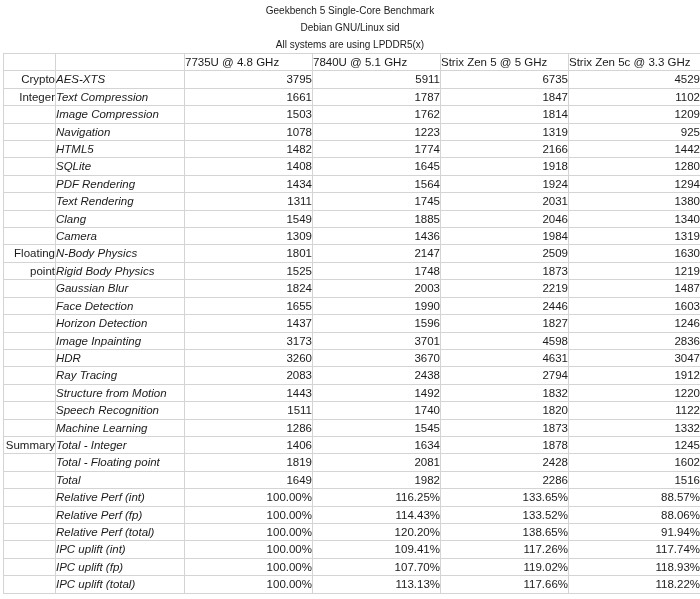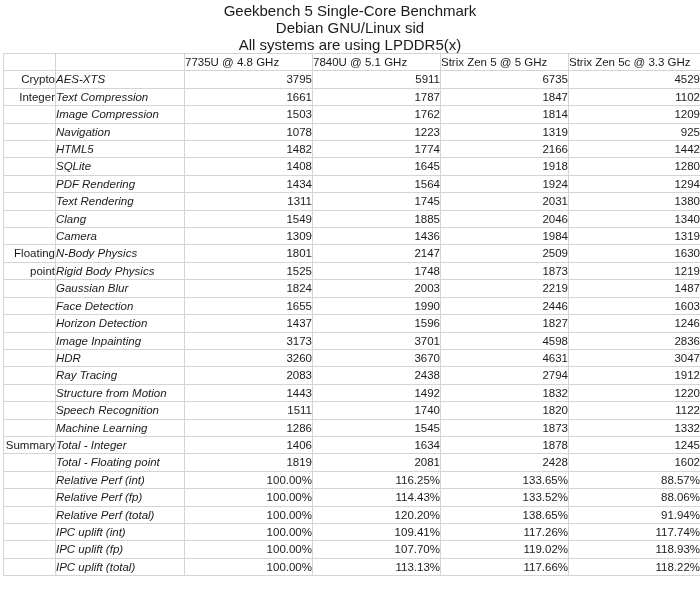--- a/index.html
+++ b/index.html
@@ -21,21 +21,21 @@
   }
   .titles {
     height: 53px;
     box-sizing: border-box;
     padding-top: 2px;
   }
   .title-line {
     height: 17px;
     line-height: 17px;
     text-align: center;
-    font-size: 15px;
+    font-size: 10px;
     white-space: nowrap;
   }
   table.grid {
     border-collapse: collapse;
     table-layout: fixed;
     margin-left: 3px;
     width: 697px;
     padding-left: 40px;
   }
   table.grid td, table.grid th {
@@ -264,20 +264,28 @@
         <tr>
           <td class="cat"></td>
           <td class="test">Total - Floating point</td>
           <td class="val">1819</td>
           <td class="val">2081</td>
           <td class="val">2428</td>
           <td class="val">1602</td>
         </tr>
         <tr>
           <td class="cat"></td>
+          <td class="test">Total</td>
+          <td class="val">1649</td>
+          <td class="val">1982</td>
+          <td class="val">2286</td>
+          <td class="val">1516</td>
+        </tr>
+        <tr>
+          <td class="cat"></td>
           <td class="test">Relative Perf (int)</td>
           <td class="val">100.00%</td>
           <td class="val">116.25%</td>
           <td class="val">133.65%</td>
           <td class="val">88.57%</td>
         </tr>
         <tr>
           <td class="cat"></td>
           <td class="test">Relative Perf (fp)</td>
           <td class="val">100.00%</td>

